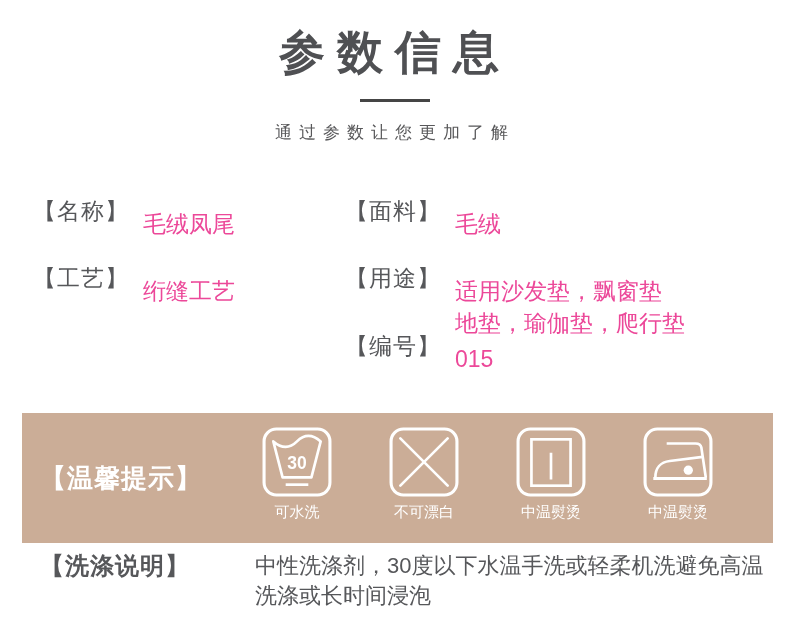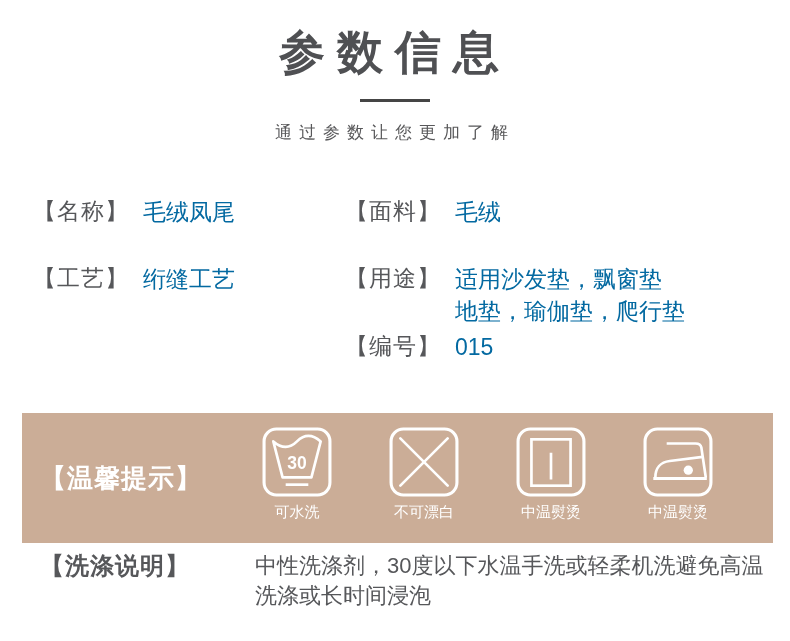--- a/index.html
+++ b/index.html
@@ -64,21 +64,22 @@
   .param-label {
     font-weight: 500;
     letter-spacing: 1px;
     white-space: nowrap;
     color: #56575a;
   }
   .param-value {
     margin-left: 14px;
     white-space: pre-line;
     line-height: 32px;
-    color: #0369a1;
+    color: #ec4899;
+    margin-top: 12px;
   }
 
   
   .tips {
     position: absolute;
     top: 413px; left: 22px;
     width: 751px; height: 130px;
     background: #cbad97;
   }
   .tips-label {

